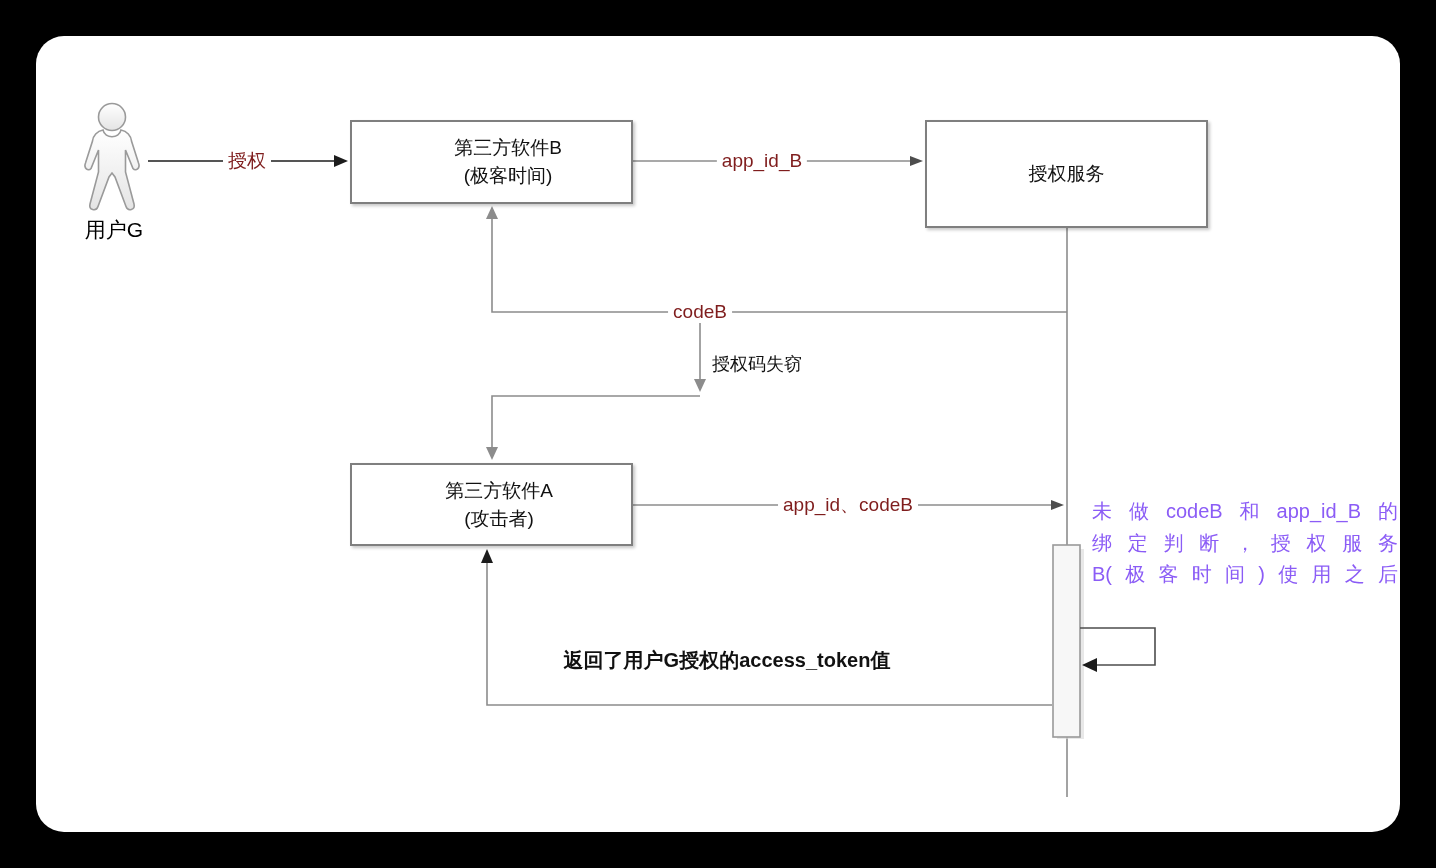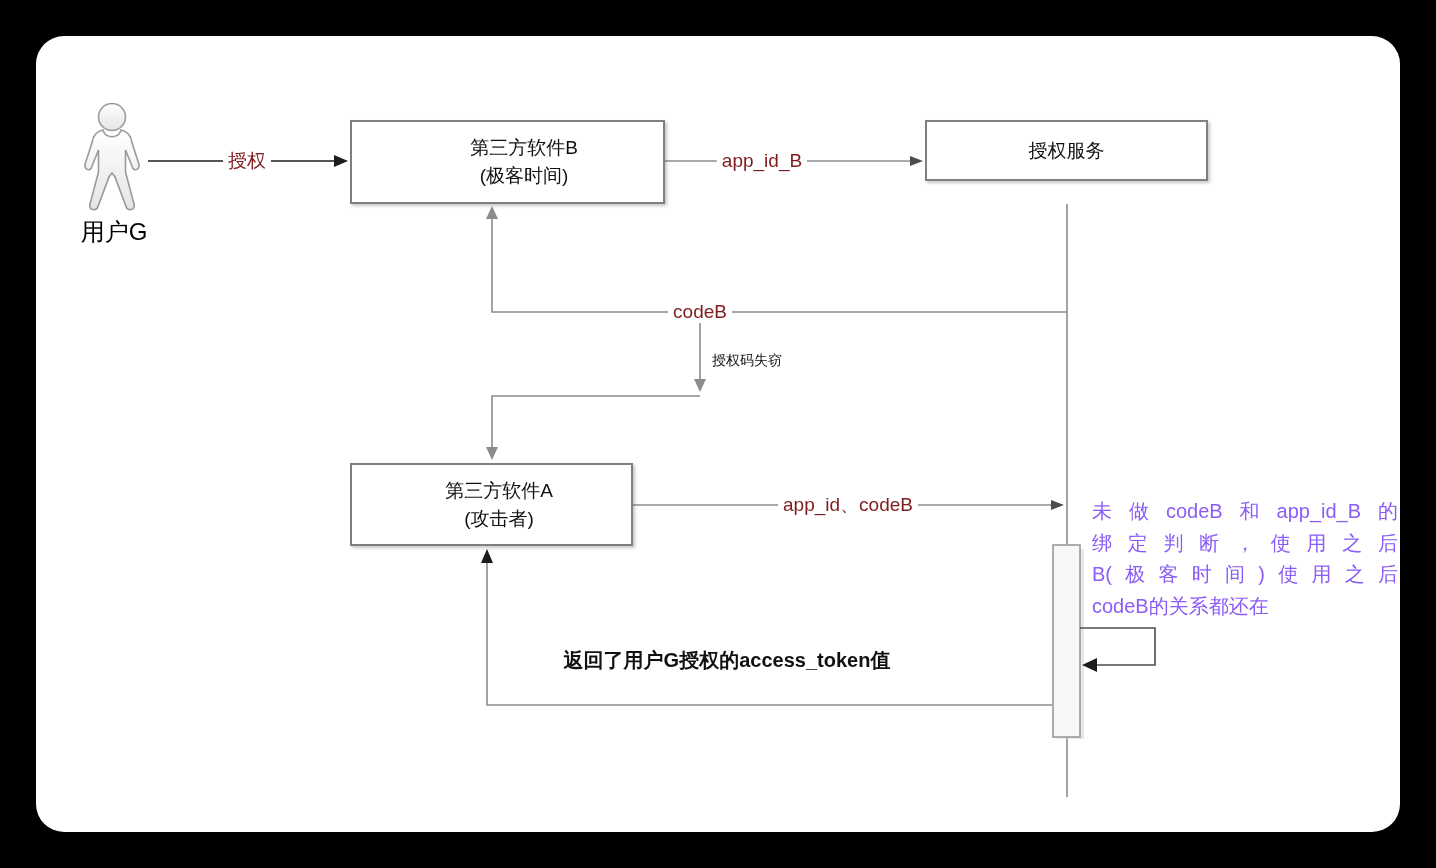--- a/index.html
+++ b/index.html
@@ -53,30 +53,30 @@
     position: absolute;
     transform: translate(-50%, -50%);
     background: #ffffff;
     padding: 0 5px;
     font-size: 19px;
     color: #7f1d1d;
     white-space: nowrap;
   }
   .float-label {
     position: absolute;
-    font-size: 14px;
+    font-size: 18px;
     color: #111111;
     white-space: nowrap;
   }
   .actor-label {
     position: absolute;
     left: 114px;
     top: 216px;
     transform: translateX(-50%);
-    font-size: 24px;
+    font-size: 21px;
     color: #000000;
     white-space: nowrap;
   }
   .return-label {
     position: absolute;
     left: 727px;
     top: 660px;
     transform: translate(-50%, -50%);
     font-size: 20px;
     font-weight: 700;
@@ -179,26 +179,26 @@
     </g>
 
     <g>
       <path d="M 1052 705 L 487 705 L 487 562" fill="none" stroke="#8c8c8c" stroke-width="1.6"></path>
       <polygon points="487,549 481,563 493,563" fill="#1c1c1c"></polygon>
     </g>
   </svg>
 
   <div class="actor-label">用户G</div>
 
-  <div class="node" style="left:350px; top:120px; width:315px; height:84px;padding-left:33px;">
+  <div class="node" style="left:350px; top:120px; width:283px; height:84px;padding-left:33px;">
     <div>第三方软件B</div>
     <div>(极客时间)</div>
   </div>
 
-  <div class="node" style="left:925px; top:120px; width:283px; height:61px;">
+  <div class="node" style="left:925px; top:120px; width:283px; height:108px;">
     <div>授权服务</div>
   </div>
 
   <div class="node" style="left:350px; top:463px; width:283px; height:83px;padding-left:15px;">
     <div>第三方软件A</div>
     <div>(攻击者)</div>
   </div>
 
   <div class="edge-label" style="left:247px; top:161px;">授权</div>
 
@@ -207,18 +207,17 @@
   <div class="edge-label" style="left:700px; top:312px;">codeB</div>
 
   <div class="float-label" style="left:712px; top:352px;">授权码失窃</div>
 
   <div class="edge-label" style="left:848px; top:505px;">app_id、codeB</div>
 
   <div class="return-label">返回了用户G授权的access_token值</div>
 
   <div class="annotation">
     <div class="ann-line just">未做codeB和app_id_B的</div>
-    <div class="ann-line just">绑定判断，使用之后</div>
+    <div class="ann-line just">绑定判断，授权服务</div>
     <div class="ann-line just">B(极客时间)使用之后</div>
-    <div class="ann-line">codeB的关系都还在</div>
   </div>
 
 </div>
 
 </body></html>

